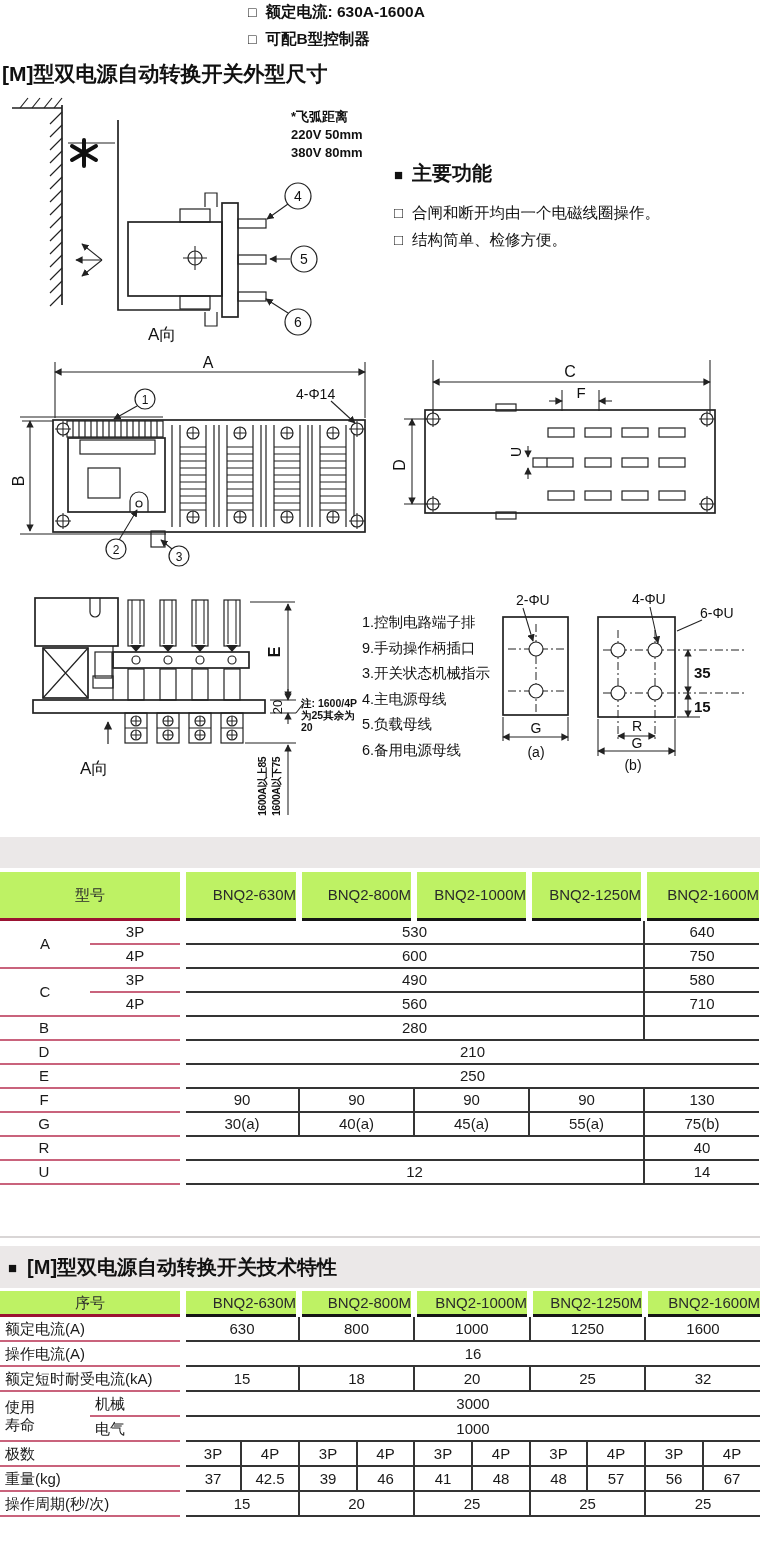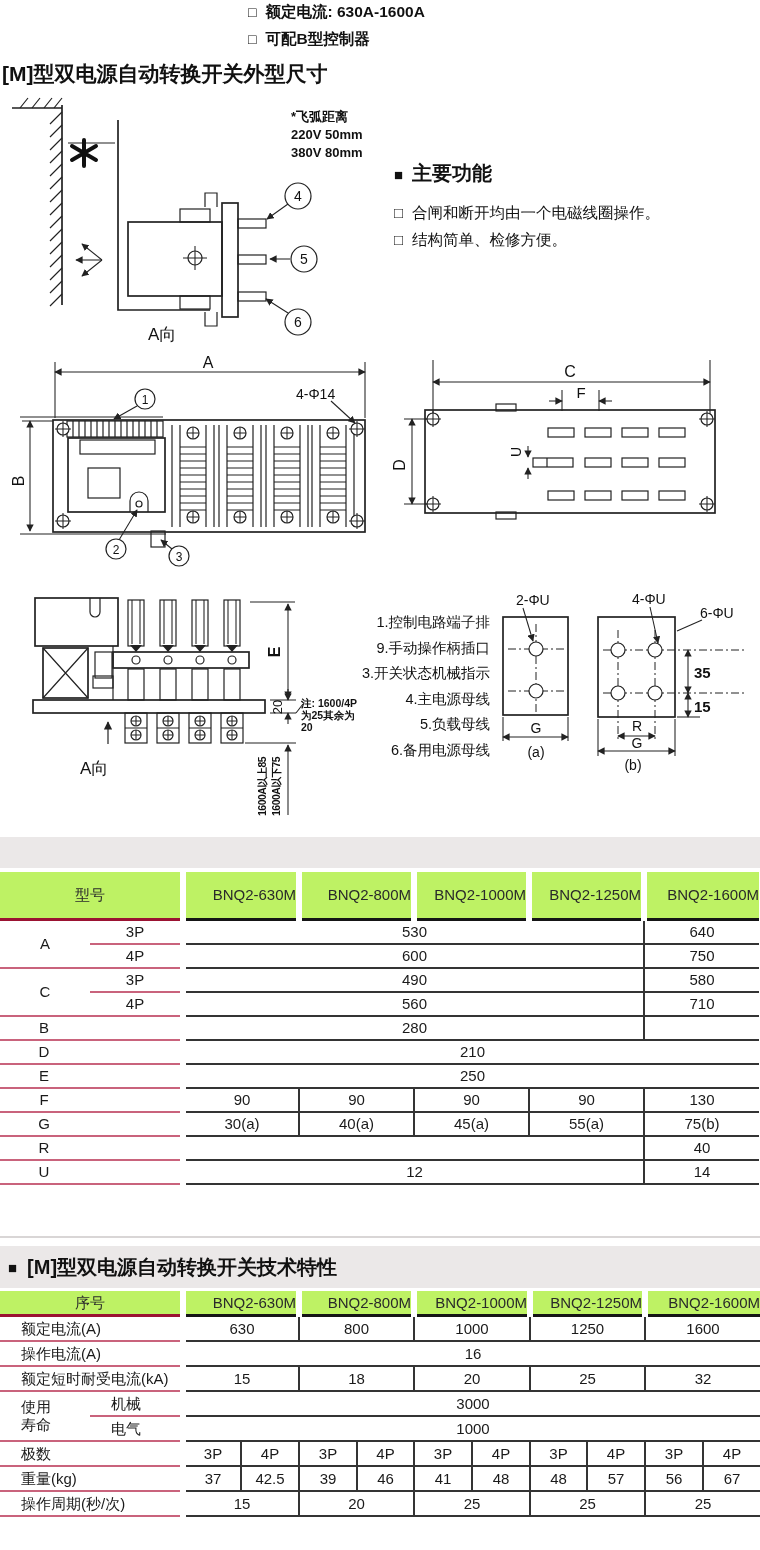--- a/index.html
+++ b/index.html
@@ -11,42 +11,42 @@
   .top-bullets{left:248px;top:2px;font-size:15.5px;font-weight:600;}
   .top-bullets .row{margin-bottom:7px;height:20px;}
   .box-glyph{font-size:14px;margin-right:9px;font-weight:400;}
   .h1{left:2px;top:60px;font-size:21px;font-weight:bold;}
   .arc-note{left:291px;top:108px;font-size:13px;font-weight:bold;line-height:18px;}
   .functions{left:394px;top:160px;width:364px;}
   .functions .ftitle{font-size:20px;font-weight:bold;margin-bottom:12px;}
   .functions .sq{font-size:15px;margin-right:9px;font-weight:bold;}
   .functions .fline{font-size:15.5px;line-height:27px;}
   .functions .cont{padding-left:26px;}
-  .legend{left:362px;top:610px;font-size:14.5px;line-height:25.5px;text-align:right;}
+  .legend{left:362px;top:610px;font-size:14.5px;line-height:25.5px;}
   .dim-note{left:301px;top:697px;font-size:10.5px;font-weight:bold;line-height:12px;width:62px;}
 
   .grayband{background:#ebe8e8;}
   .grayline{background:#d9d6d6;}
   .h2band{left:0;top:1246px;width:760px;height:42px;background:#ebe8e8;display:flex;align-items:center;}
   .h2band .sq2{font-size:15px;margin:0 10px 0 8px;}
   .h2band .t{font-size:20px;font-weight:bold;}
 
   
   table{border-collapse:collapse;table-layout:fixed;font-size:15px;color:#1a1a1a;}
   td{padding:0;text-align:center;height:22px;line-height:1.15;overflow:hidden;}
   #t2 td{height:23px;}
   tr.hdr td{height:46px;background:#bef264;font-size:15px;color:#2a2a2a;}
   td.corner{border-bottom:3px solid #9b1332;}
   td.mh{border-left:6px solid #fff;border-bottom:3px solid #151515;text-align:right;}
   td.rl{border-bottom:2px solid #c9637c;}
   td.hb{border-bottom:2px solid #343434;}
   td.vl{border-left:2px solid #343434;}
   td.gap{border-left:6px solid #fff;}
   td.slab{padding-right:92px;}
-  td.lab2{text-align:left;padding-left:21px;}
+  td.lab2{text-align:left;padding-left:5px;}
   .wrapnarrow{display:inline-block;width:36px;line-height:1.2;text-align:left;}
 
   
   svg{position:absolute;overflow:visible;}
   .ln{stroke:#222;fill:none;stroke-width:1.7;}
   .ln2{stroke:#222;fill:none;stroke-width:1.2;}
   .dim{stroke:#222;fill:none;stroke-width:1.05;}
   .dash{stroke:#222;fill:none;stroke-width:1;stroke-dasharray:8 3 2 3;}
   .fillw{fill:#fff;}
   .fillk{fill:#222;stroke:none;}

